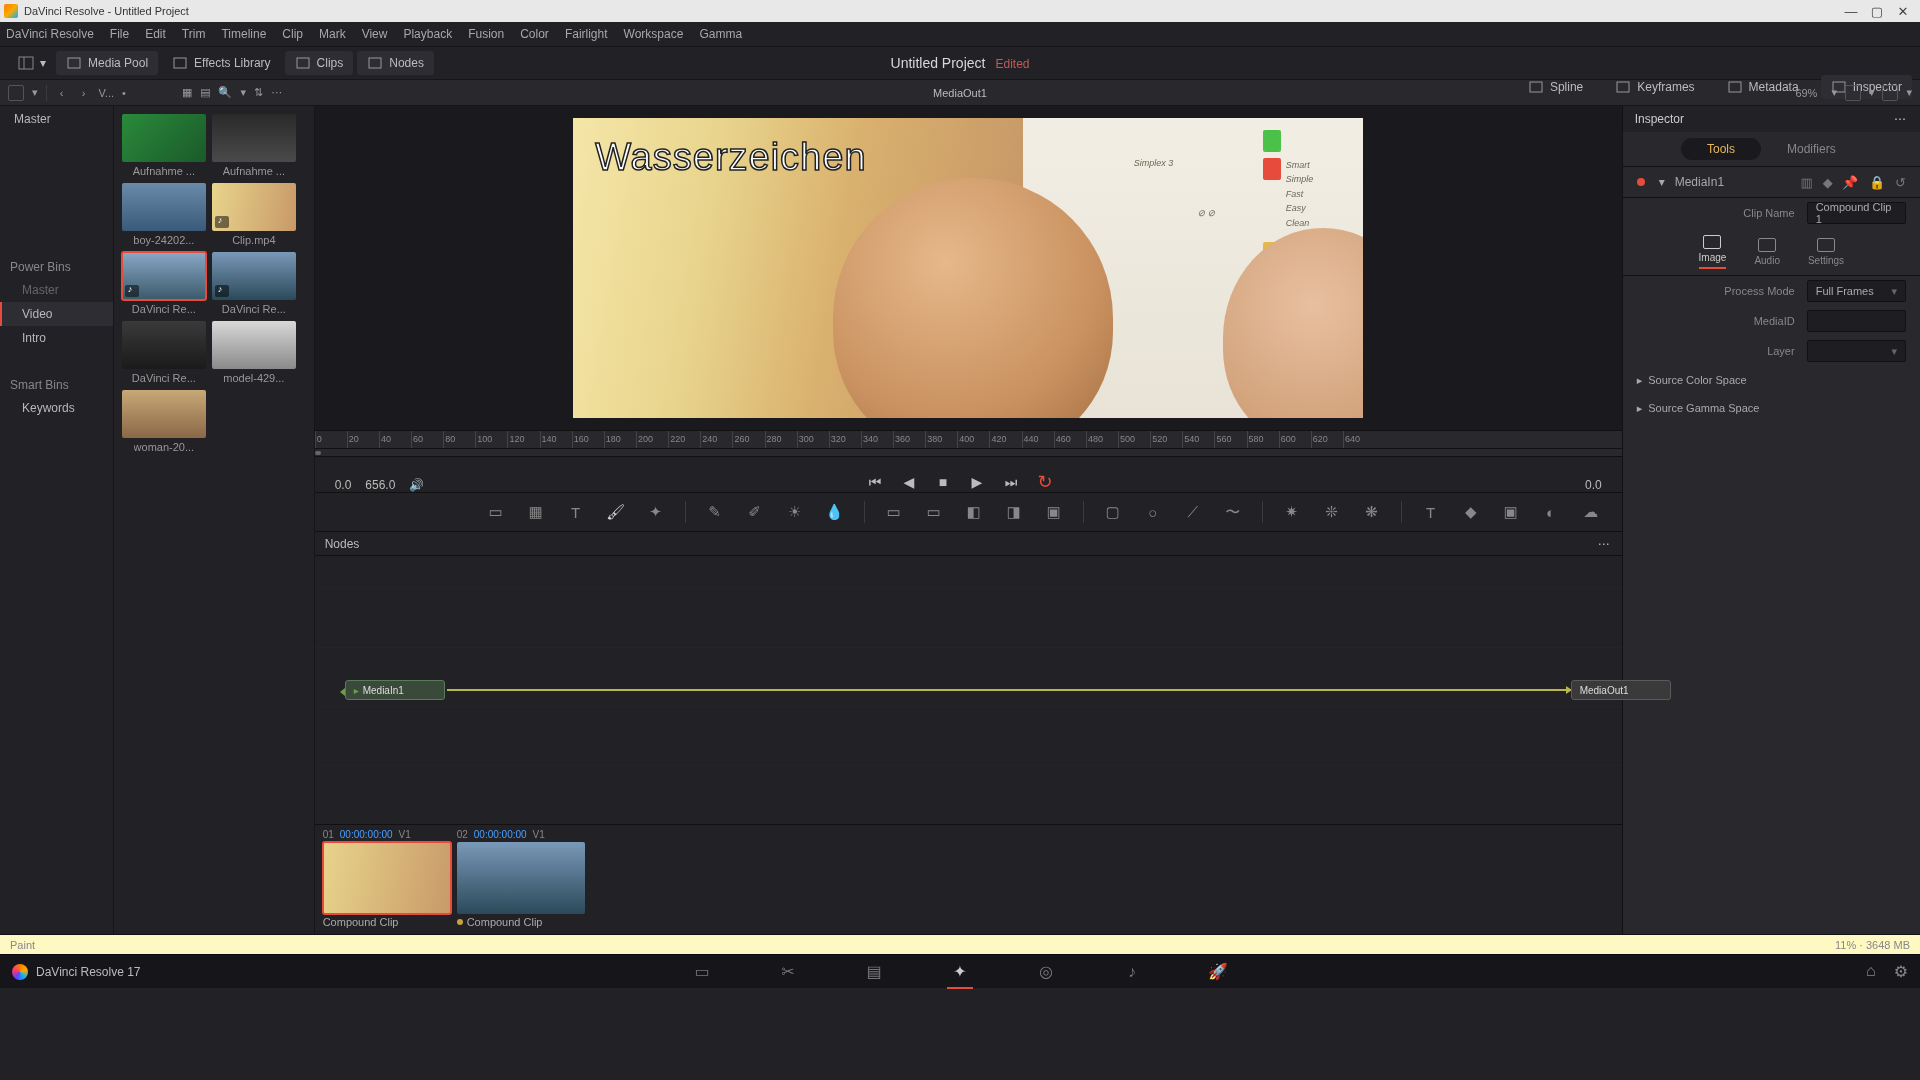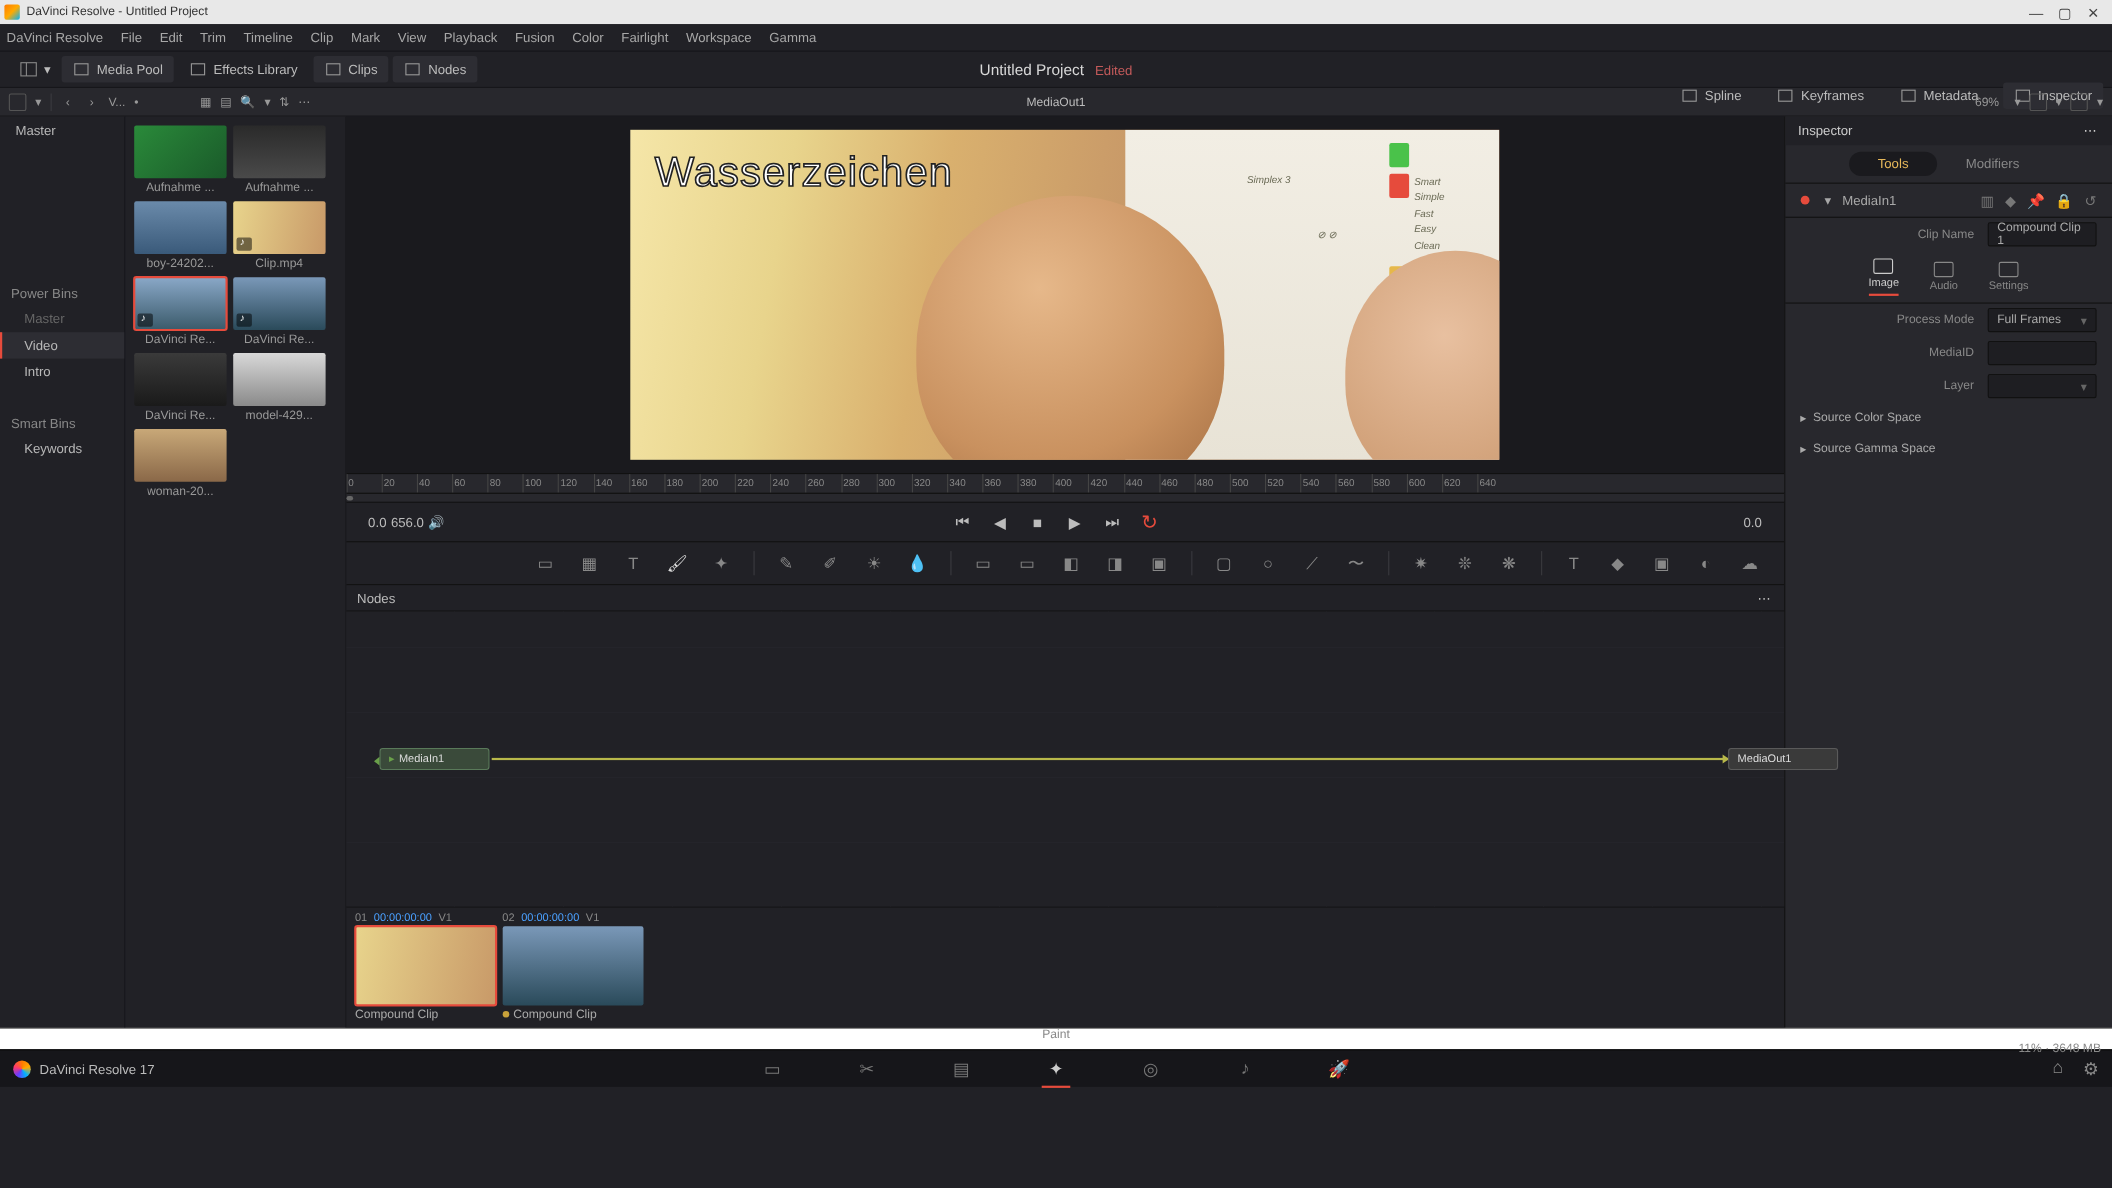--- a/index.html
+++ b/index.html
@@ -46,21 +46,21 @@
 .canvas .scribble { position:absolute; font-size:9px; color:#6a6a55; font-style:italic; }
 .canvas .sticker { position:absolute; width:18px; height:22px; border-radius:2px; }
 .canvas .head1 { position:absolute; left:260px; top:60px; width:280px; height:280px; background: radial-gradient(circle at 40% 30%, #e6b88a, #c9915f 60%, #a06a3f); border-radius: 50% 50% 45% 45%; }
 .canvas .hair1 { position:absolute; left:230px; top:40px; width:340px; height:260px; background: radial-gradient(ellipse at 50% 20%, #caa760, #8a6a2f 70%); border-radius: 50% 50% 40% 40%; z-index:-1; }
 .canvas .head2 { position:absolute; right:-60px; top:110px; width:200px; height:220px; background: radial-gradient(circle at 45% 35%, #e8c0a0, #c8956a); border-radius:50% 50% 45% 45%; }
 .ruler { height: 18px; background: #28282d; border-top:1px solid #111; position: relative; font-size: 9px; color:#888; overflow:hidden; }
 .ruler .tick { position:absolute; top:0; width:1px; height:100%; background:#444; }
 .ruler .tl { position:absolute; top:3px; font-size:9px; }
 .slider { height: 8px; background:#28282d; border-top:1px solid #111; position:relative; }
 .slider .bar { position:absolute; left:0; top:2px; height:4px; width:6px; background:#666; border-radius:2px; }
-.transport { height: 36px; background: #212126; border-top:1px solid #111; display:flex; align-items:center; padding: 0 20px; font-size:12px; color:#bcbcbc; gap:4px; }
+.transport { height: 36px; background: #212126; border-top:1px solid #111; display:flex; align-items:flex-end; padding: 0 20px; font-size:12px; color:#bcbcbc; gap:14px; }
 .transport .ctr { position:absolute; left:50%; transform:translateX(-50%); display:flex; gap:14px; }
 .transport .pbtn { width:20px; height:20px; display:flex; align-items:center; justify-content:center; font-size:14px; color:#bcbcbc; }
 .transport .loop { color:#e64b3c; font-size:18px; }
 .transport .rt { margin-left:auto; }
 .toolrow { height: 40px; background:#212126; border-top:1px solid #111; border-bottom:1px solid #111; display:flex; align-items:center; gap:18px; padding: 0 20px 0 170px; }
 .toolrow .t { width:22px; height:22px; display:flex; align-items:center; justify-content:center; color:#888; font-size:15px; }
 .toolrow .vsep { width:1px; height:22px; background:#3a3a3f; }
 .inspector { width: 420px; background: #28282d; border-left:1px solid #111; display:flex; flex-direction:column; }
 .insp-hdr { height:26px; background:#212126; display:flex; align-items:center; padding:0 12px; font-size:12px; color:#ccc; }
 .insp-hdr .menu { margin-left:auto; letter-spacing:2px; }
@@ -92,21 +92,21 @@
 .wire::after { content:""; position:absolute; right:-1px; top:-3px; width:0; height:0; border-top:4px solid transparent; border-bottom:4px solid transparent; border-left:6px solid #b8b84a; }
 .clipstrip { background:#212126; border-top:1px solid #111; padding:4px 8px 6px; }
 .clipstrip .row { display:flex; gap:6px; }
 .clip { display:flex; flex-direction:column; }
 .clip .meta { font-size:10px; color:#888; display:flex; gap:6px; margin-bottom:2px; }
 .clip .meta .tc { color:#4aa0ff; }
 .clip .cimg { width:128px; height:72px; background:#333; border-radius:2px; }
 .clip .cimg.sel { outline:2px solid #e64b3c; outline-offset:-1px; }
 .clip .cl { font-size:11px; color:#aaa; margin-top:2px; display:flex; align-items:center; gap:4px; }
 .clip .cl .dot { width:6px; height:6px; background:#c9a23a; border-radius:50%; }
-.hintbar { height:20px; background:#ffffff; border-top:1px solid #111; font-size:11px; color:#888; display:flex; align-items:center; padding:0 10px;flex-direction:column; }
+.hintbar { height:20px; background:#fef9c3; border-top:1px solid #111; font-size:11px; color:#888; display:flex; align-items:center; padding:0 10px; }
 .hintbar .rt { margin-left:auto; }
 .pagebar { height:34px; background:#16161a; border-top:1px solid #0a0a0a; display:flex; align-items:center; padding:0 12px; gap:18px; }
 .pagebar .app { font-size:12px; color:#bcbcbc; display:flex; align-items:center; gap:8px; }
 .pagebar .alogo { width:16px; height:16px; background: conic-gradient(#ff7a00,#ffaa00,#00b3ff,#6a3aff,#ff3a6a,#ff7a00); border-radius:50%; }
 .pagebar .pages { position:absolute; left:50%; transform:translateX(-50%); display:flex; gap:60px; }
 .pagebar .pico { width:26px; height:22px; display:flex; align-items:center; justify-content:center; color:#777; font-size:16px; position:relative; }
 .pagebar .pico.act { color:#ccc; }
 .pagebar .pico.act::after { content:""; position:absolute; left:0; right:0; bottom:-6px; height:2px; background:#e64b3c; }
 .pagebar .rt { margin-left:auto; display:flex; gap:18px; color:#888; }
 svg { display:block; }

